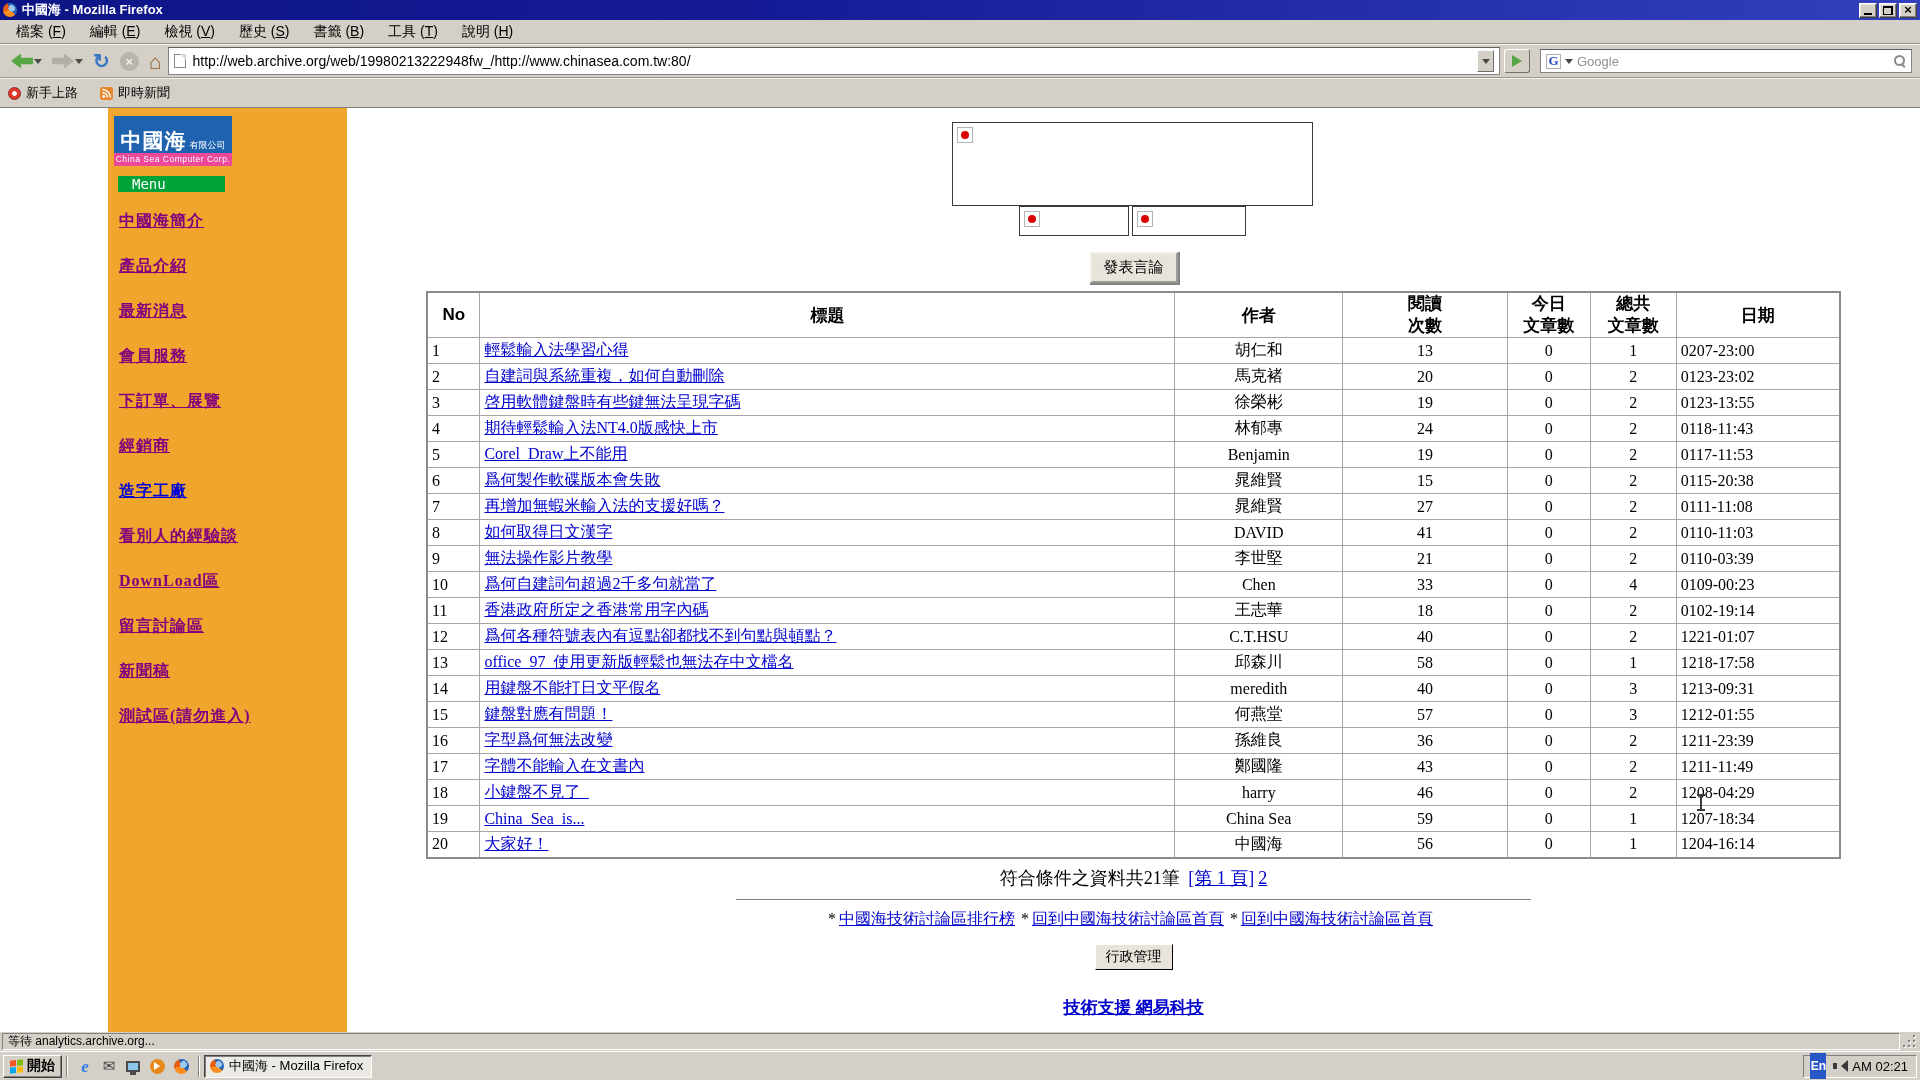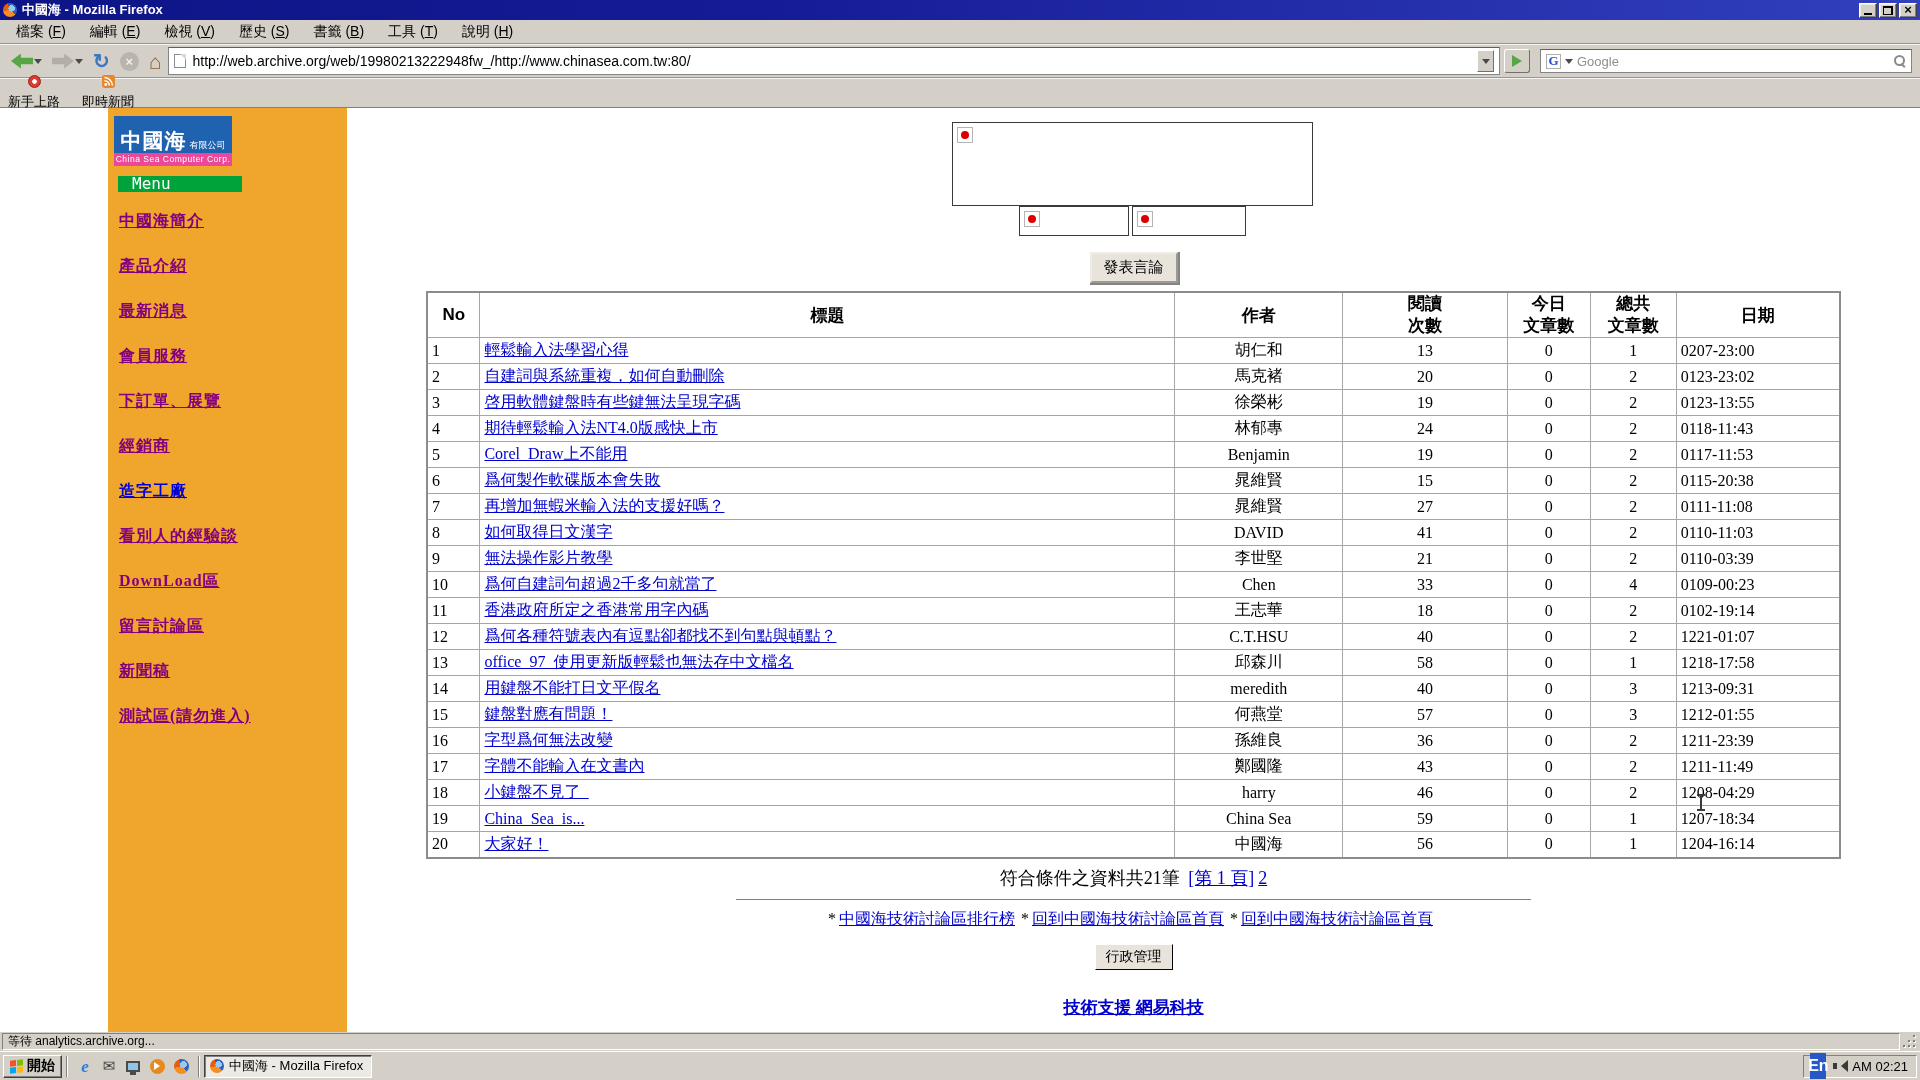--- a/index.html
+++ b/index.html
@@ -65,36 +65,36 @@
   .g-logo{width:15px;height:15px;border:1px solid #B0B0B0;display:flex;align-items:center;justify-content:center;
     font-family:"Liberation Serif",serif;font-weight:bold;font-size:13px;color:#2A50C8;background:#fff;}
   .search-ph{font-size:13px;color:#8F8F8F;}
   .magnifier{margin-left:auto;width:12px;height:12px;position:relative;}
   .magnifier:before{content:"";position:absolute;left:0;top:0;width:7px;height:7px;border:2px solid #8A8A8A;border-radius:50%;}
   .magnifier:after{content:"";position:absolute;left:8px;top:8px;width:5px;height:2px;background:#8A8A8A;transform:rotate(45deg);transform-origin:0 0;}
 
   
   .bookmarksbar{height:30px;background:var(--chrome);border-top:1px solid #F6F4F0;border-bottom:1px solid #808080;
     display:flex;align-items:center;padding-left:8px;gap:22px;}
-  .bm-item{display:flex;align-items:center;gap:5px;font-size:13px;color:#000;flex-direction:column;}
+  .bm-item{display:flex;align-items:center;gap:5px;font-size:13px;color:#000;}
   .gs-icon{width:13px;height:13px;border-radius:50%;border:1px solid #902020;
     background:radial-gradient(circle,#fff 0 28%,#E03A2F 30% 100%);}
 
   
   .viewport{position:relative;height:924px;background:#fff;overflow:hidden;
     font-family:"Liberation Serif",serif;}
   .sidebar{position:absolute;left:108px;top:0;width:239px;height:100%;background:var(--c-orange);}
   .logo{margin:8px 0 0 6px;width:118px;}
   .logo-top{background:var(--c-logoblue);height:37px;display:flex;align-items:flex-end;justify-content:center;gap:3px;padding-bottom:2px;}
   .logo-cn{color:#fff;font-weight:bold;font-size:21px;line-height:1;font-family:"Liberation Sans",sans-serif;letter-spacing:1px;}
   .logo-suffix{color:#fff;font-size:9px;line-height:1.1;}
   .logo-en{background:#ec4899;color:#fff;font-size:8.5px;text-align:center;height:13px;line-height:13px;
     font-family:"Liberation Sans",sans-serif;letter-spacing:0.5px;}
-  .menu-banner{margin:10px 0 0 10px;width:124px;height:16px;background:var(--c-green);color:#fff;
-    font-family:"DejaVu Sans Mono",monospace;font-size:16px;line-height:16px;padding-left:14px;}
+  .menu-banner{margin:10px 0 0 10px;width:107px;height:16px;background:var(--c-green);color:#fff;
+    font-family:"DejaVu Sans Mono",monospace;font-size:14px;line-height:16px;padding-left:14px;}
   .side-nav{margin:19px 0 0 11px;display:flex;flex-direction:column;}
   .side-link{display:block;color:var(--c-visited);font-weight:bold;font-size:16px;letter-spacing:1px;
     text-decoration:underline;margin-bottom:24px;cursor:pointer;}
   .side-link.fresh{color:#0000D8;}
 
   .content{position:absolute;left:347px;top:0;right:0;bottom:0;}
   .img-group{position:relative;height:128px;}
   .ph-box{position:absolute;border:1px solid #3A3A3A;background:#fff;padding:4px;}
   .big-box{left:605px;top:14px;width:361px;height:84px;}
   .small-box1{left:672px;top:98px;width:110px;height:30px;}
@@ -159,21 +159,21 @@
   .mail-glyph{font-size:15px;color:#444;}
   .mini-desktop{width:14px;height:11px;border:2px solid #4A4A4A;background:#8CC6E8;position:relative;}
   .mini-desktop:after{content:"";position:absolute;left:2px;bottom:-5px;width:6px;height:3px;background:#4A4A4A;}
   .player-circle{width:15px;height:15px;border-radius:50%;background:#E88A1A;display:flex;align-items:center;justify-content:center;}
   .player-circle i{width:0;height:0;border:4px solid transparent;border-left:6px solid #fff;margin-left:4px;}
   .task-btn{height:23px;width:168px;display:flex;align-items:center;gap:5px;padding:0 5px;
     background:#ECEAE4;border:1px solid;border-color:#404040 #fff #fff #404040;box-shadow:inset 1px 1px 0 #808080;
     font-size:13px;white-space:nowrap;overflow:hidden;cursor:pointer;}
   .tray{margin-left:auto;height:23px;display:flex;align-items:center;gap:6px;padding:0 8px 0 6px;
     border:1px solid;border-color:#808080 #fff #fff #808080;}
-  .lang-box{width:16px;height:26px;background:#2858C8;color:#fff;font-size:16px;font-weight:bold;
+  .lang-box{width:16px;height:26px;background:#2858C8;color:#fff;font-size:12px;font-weight:bold;
     display:flex;align-items:center;justify-content:center;cursor:pointer;}
   .speaker{position:relative;width:14px;height:14px;cursor:pointer;}
   .speaker:before{content:"";position:absolute;left:1px;top:4px;width:4px;height:6px;background:#3A3A3A;}
   .speaker:after{content:"";position:absolute;left:3px;top:1px;width:0;height:0;
     border:6px solid transparent;border-right:7px solid #3A3A3A;}
   .clock{font-size:13px;color:#000;}
 </style>
 </head>
 <body>
 

